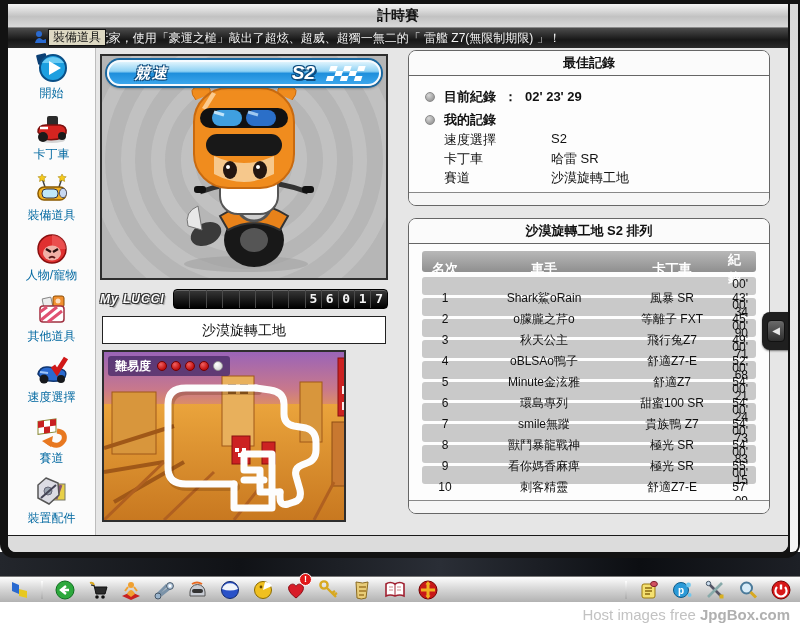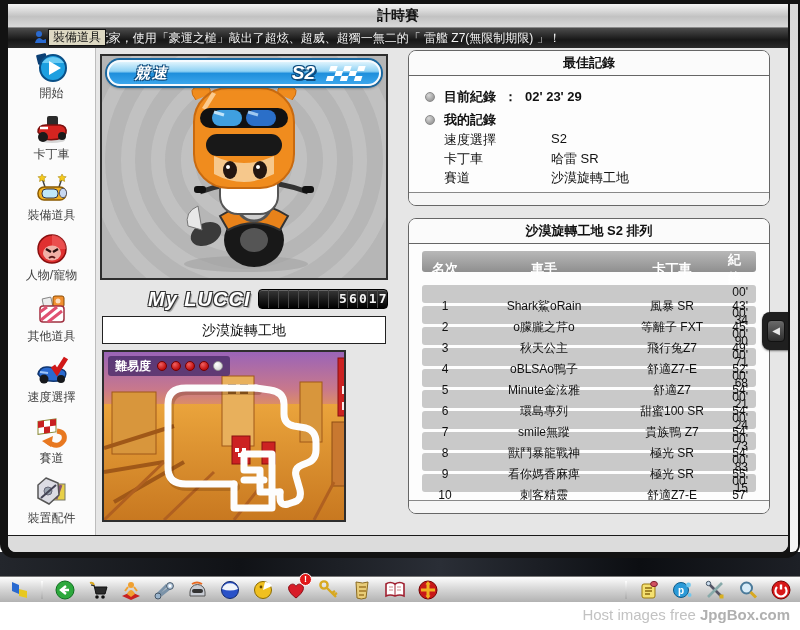--- a/index.html
+++ b/index.html
@@ -30,39 +30,39 @@
     background:#ded9c3; border:1px solid #111; color:#111; font-size:12px; z-index:5; }
 
   .content { position:relative; height:487px; background:#e6e6e6; }
 
   
   .sidebar { position:absolute; left:0; top:0; bottom:0; width:88px; background:#fbfbfb;
     border-right:1px solid #bdbdbd; display:flex; flex-direction:column; align-items:center; padding-top:1px; }
   .side-item { width:100%; height:61px; display:flex; flex-direction:column; align-items:center;
     justify-content:flex-start; cursor:pointer; }
   .side-item svg { width:36px; height:36px; }
-  .side-label { font-size:12px; color:#404040; line-height:14px; margin-top:1px; }
+  .side-label { font-size:12px; color:#0369a1; line-height:14px; margin-top:1px; }
 
   
   .preview { position:absolute; left:92px; top:6px; width:288px; height:226px;
     background:#b6b6b6; border:2px solid #2e2e2e; overflow:hidden; }
   .speed-badge { position:absolute; left:5px; right:5px; top:4px; height:26px; border-radius:13px;
     background:linear-gradient(180deg,#def3fd 0%,#8fd2f4 42%,#1f8fdc 52%,#3aa6ec 100%);
     border:2px solid #f6fbff; box-shadow:0 0 0 2px #19679f,0 2px 3px rgba(0,0,0,.45);
     display:flex; align-items:center; z-index:3; }
   .mode-label { margin-left:26px; font-style:italic; font-weight:900; font-size:15px; color:#fff;
     text-shadow:-1px -1px 0 #0d4c7e,1px -1px 0 #0d4c7e,-1px 1px 0 #0d4c7e,1px 1px 0 #0d4c7e; letter-spacing:2px; }
   .speed-class { margin-left:auto; font-style:italic; font-weight:900; font-size:19px; color:#fff;
     text-shadow:-1px -1px 0 #0d4c7e,1px -1px 0 #0d4c7e,-1px 1px 0 #0d4c7e,2px 2px 0 #0d4c7e; }
   .flag { width:46px; height:17px; margin:0 10px 0 8px; }
 
   
   .lucci { position:absolute; left:92px; top:240px; width:288px; height:22px; display:flex; align-items:center; }
-  .lucci-label { font-style:italic; font-weight:900; font-size:20px; color:#fff; letter-spacing:1px;
-    text-shadow:-1px -1px 0 #333,1px -1px 0 #333,-1px 1px 0 #333,1px 1px 0 #333,2px 2px 1px #9a9a9a; margin-right:8px;margin-left:48px; }
+  .lucci-label { font-style:italic; font-weight:900; font-size:12px; color:#fff; letter-spacing:1px;
+    text-shadow:-1px -1px 0 #333,1px -1px 0 #333,-1px 1px 0 #333,1px 1px 0 #333,2px 2px 1px #9a9a9a; margin-right:8px; }
   .counter { flex:1; height:20px; display:flex; background:linear-gradient(180deg,#383838,#000);
     border:1px solid #000; border-radius:4px; box-shadow:inset 0 1px 0 #666; overflow:hidden; }
   .cell { flex:1; border-right:1px solid #4a4a4a; font-family:"DejaVu Sans Mono",monospace;
     font-weight:bold; font-size:13px; color:#f4f4f4; text-align:center; line-height:18px; }
   .cell:last-child { border-right:none; }
 
   
   .trackbox { position:absolute; left:94px; top:268px; width:284px; height:28px; background:#fff;
     border:1px solid #222; text-align:center; font-size:14px; line-height:26px; color:#111; }
   .map { position:absolute; left:94px; top:302px; width:244px; height:172px; border:2px solid #2e2e2e; overflow:hidden; }
@@ -84,21 +84,21 @@
   .best-body { padding:9px 16px 0 16px; }
   .rec-line { display:flex; align-items:center; height:23px; font-size:13px; font-weight:bold; color:#111; }
   .bullet { width:10px; height:10px; border-radius:50%; margin-right:9px;
     background:radial-gradient(circle at 35% 30%,#d8d8d8,#9a9a9a 75%); border:1px solid #8a8a8a; }
   .rec-sep { margin:0 8px; }
   .kv { display:flex; height:19px; font-size:13px; color:#111; padding-left:19px; }
   .kv .k { width:107px; }
 
   .rank-body { padding:7px 13px 0 13px; }
   .tgrid { display:grid; grid-template-columns:46px 152px 104px 1fr; align-items:center; }
-  .thead { height:21px; margin-bottom:13px; border-radius:3px;
+  .thead { height:21px; margin-bottom:5px; border-radius:3px;
     background:linear-gradient(180deg,#b8b8b8,#8f8f8f); color:#fff; font-size:13px; font-weight:bold; }
   .thead div { text-align:center; }
   .trow { height:18px; margin-bottom:3px; border-radius:3px; background:#c9c9c9; font-size:12px; color:#111; }
   .c-rank { text-align:center; } .c-driver { text-align:center; } .c-kart { text-align:center; }
   .c-rec { text-align:right; padding-right:8px; } .thead .c-rec { text-align:center; padding-right:11px; }
 
   
   .collapse-tab { position:absolute; left:754px; top:264px; width:28px; height:38px;
     background:#1f1f1f; border-radius:8px 0 0 8px; box-shadow:0 1px 2px rgba(0,0,0,.5);
     display:flex; align-items:center; justify-content:center; z-index:6; }

